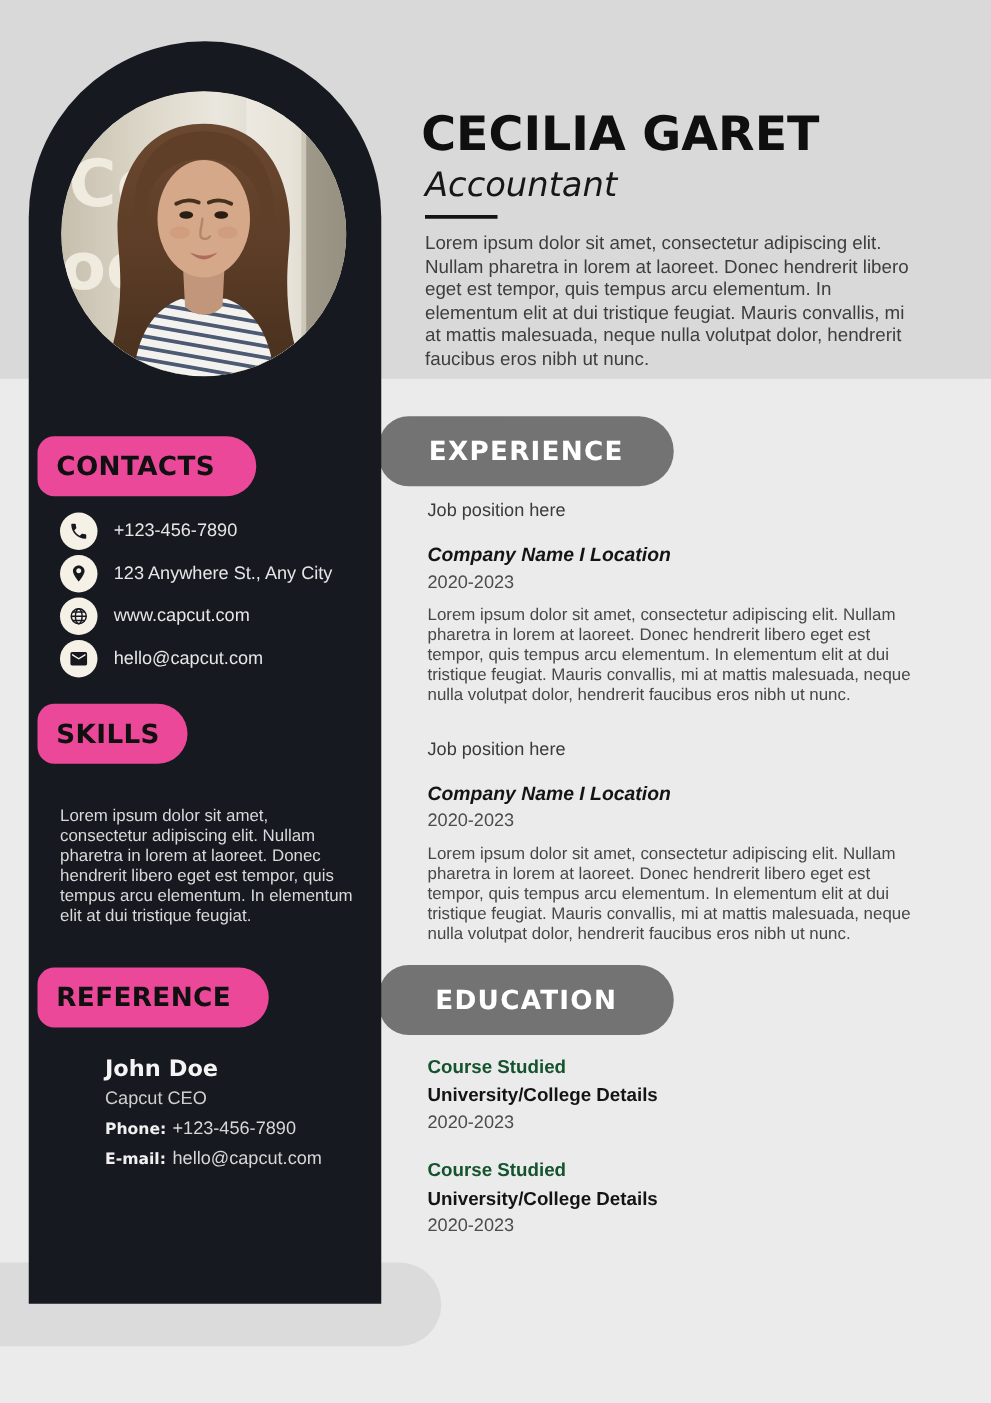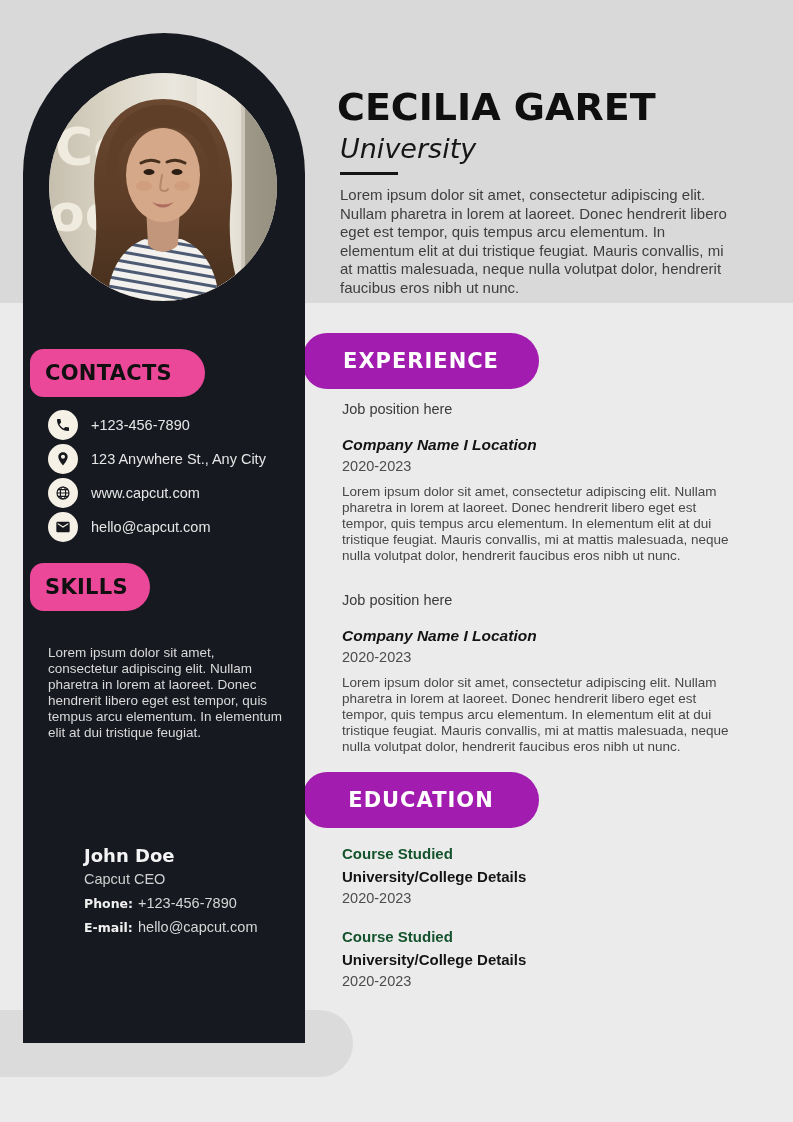--- a/index.html
+++ b/index.html
@@ -48,21 +48,21 @@
 
   .ref-block { position:absolute; left:25px; top:812px; width:240px;margin-left:36px; }
   .ref-name { font-family:"DejaVu Sans", sans-serif; font-weight:bold; font-size:18px; color:#f4f4f4; }
   .ref-role { font-size:14.5px; color:#cfcfcf; margin-top:5px; }
   .ref-row  { display:flex; align-items:baseline; margin-top:8px; }
   .ref-label { font-family:"DejaVu Sans", sans-serif; font-weight:bold; font-size:12.5px; color:#f0f0f0; width:54px; flex:0 0 54px; }
   .ref-value { font-size:14.5px; color:#d6d6d6; }
 
   
   .dark-pill {
-    position:absolute; left:303px; width:236px; height:56px; background:#a21caf;
+    position:absolute; left:303px; width:236px; height:56px; background:#737373;
     border-radius:24px 28px 28px 24px; display:flex; align-items:center; justify-content:center;
     color:#ffffff; font-family:"DejaVu Sans", sans-serif; font-weight:bold; font-size:21px;
     letter-spacing:1px; z-index:1;
   }
   .experience-pill { top:333px; }
   .education-pill  { top:772px; }
 
   .name {
     position:absolute; left:337px; top:88px; z-index:3;
     font-family:"DejaVu Sans", sans-serif; font-weight:bold; font-size:38px;
@@ -196,37 +196,40 @@
         </span>
         <span class="contact-text">hello@capcut.com</span>
       </div>
     </div>
 
     <div class="light-pill skills-pill">
       <span>SKILLS</span>
     </div>
     <p class="skills-text">Lorem ipsum dolor sit amet, consectetur adipiscing elit. Nullam pharetra in lorem at laoreet. Donec hendrerit libero eget est tempor, quis tempus arcu elementum. In elementum elit at dui tristique feugiat.</p>
 
+    <div class="light-pill reference-pill">
+      <span>REFERENCE</span>
+    </div>
 
     <div class="ref-block">
       <div class="ref-name">John Doe</div>
       <div class="ref-role">Capcut CEO</div>
       <div class="ref-row">
         <span class="ref-label">Phone:</span>
         <span class="ref-value">+123-456-7890</span>
       </div>
       <div class="ref-row">
         <span class="ref-label">E-mail:</span>
         <span class="ref-value">hello@capcut.com</span>
       </div>
     </div>
   </div>
 
   <div class="name">CECILIA GARET</div>
-  <div class="job-title">University</div>
+  <div class="job-title">Accountant</div>
   <div class="title-underline"></div>
   <p class="summary">Lorem ipsum dolor sit amet, consectetur adipiscing elit. Nullam pharetra in lorem at laoreet. Donec hendrerit libero eget est tempor, quis tempus arcu elementum. In elementum elit at dui tristique feugiat. Mauris convallis, mi at mattis malesuada, neque nulla volutpat dolor, hendrerit faucibus eros nibh ut nunc.</p>
 
   <div class="entry exp-entry-1">
     <div class="entry-position">Job position here</div>
     <div class="entry-company">Company Name I Location</div>
     <div class="entry-period">2020-2023</div>
     <p class="entry-desc">Lorem ipsum dolor sit amet, consectetur adipiscing elit. Nullam pharetra in lorem at laoreet. Donec hendrerit libero eget est tempor, quis tempus arcu elementum. In elementum elit at dui tristique feugiat. Mauris convallis, mi at mattis malesuada, neque nulla volutpat dolor, hendrerit faucibus eros nibh ut nunc.</p>
   </div>
 

